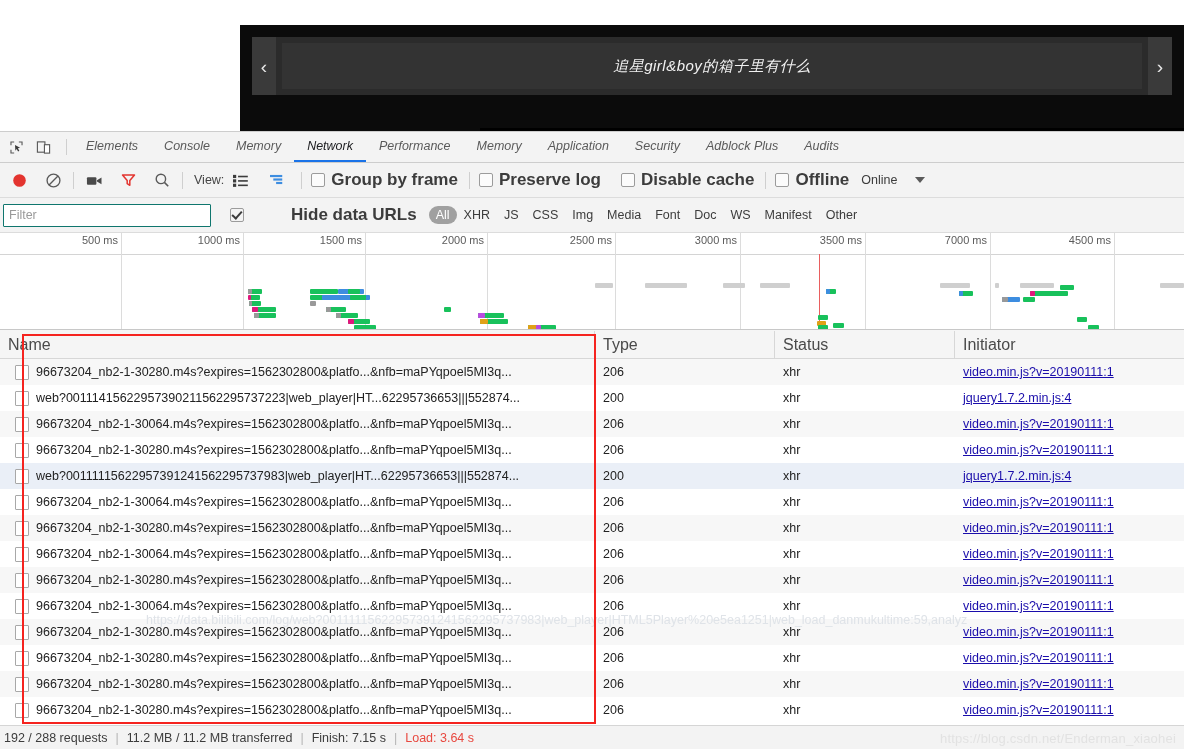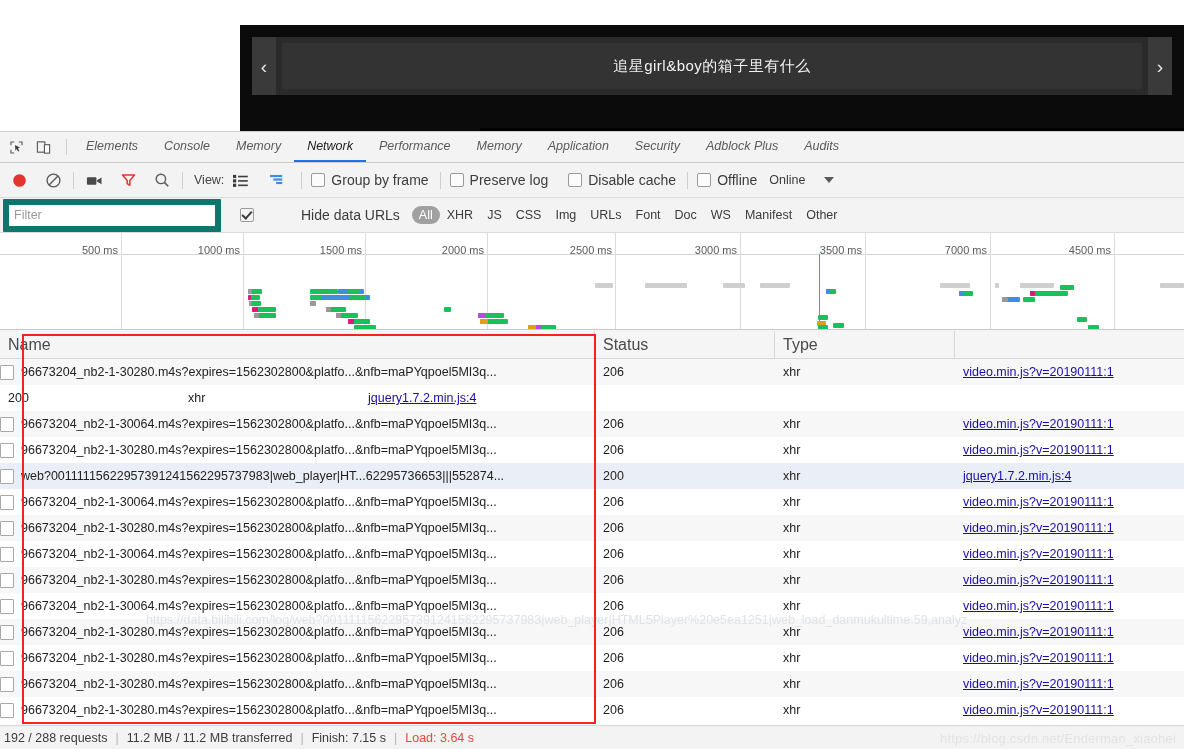--- a/index.html
+++ b/index.html
@@ -16,21 +16,21 @@
   .page-bg{position:absolute;left:0;top:0;width:1184px;height:131px;background:#ffffff;}
   .player{position:absolute;left:240px;top:25px;width:944px;height:106px;background:#0b0b0b;}
   .player-bar{position:absolute;left:252px;top:37px;width:920px;height:58px;background:#2b2b2b;display:flex;align-items:center;}
   .nav-btn{
     width:24px;height:58px;background:#3a3a3a;color:#e8e8e8;
     display:flex;align-items:center;justify-content:center;font-size:19px;line-height:1;cursor:pointer;
   }
   .player-title{
     flex:1;height:46px;margin:0 6px;background:#333333;color:#f2f2f2;
     display:flex;align-items:center;justify-content:center;
-    font-size:15px;letter-spacing:.5px;
+    font-size:15px;letter-spacing:.5px;font-style:italic;
   }
   .player-black{position:absolute;left:240px;top:103px;width:944px;height:28px;background:#000;}
 
   
   .devtools{position:absolute;left:0;top:131px;width:1184px;height:618px;background:#fff;
     border-top:1px solid #cdcdcd;}
 
   
   .tabstrip{height:30px;display:flex;align-items:stretch;background:#f3f3f3;border-bottom:1px solid #cdcdcd;}
   .tool-icons{display:flex;align-items:center;padding:0 6px 0 8px;gap:10px;}
@@ -52,44 +52,44 @@
   .chk-wrap{display:flex;align-items:center;gap:6px;cursor:pointer;margin-right:2px;}
   .chk{
     width:12px;height:12px;border:1px solid #9b9b9b;background:#fbfbfb;border-radius:2px;
     display:inline-block;position:relative;flex:none;
   }
   .chk.checked{background:#f3f3f3;}
   .chk.checked:after{
     content:"";position:absolute;left:3px;top:0px;width:4px;height:8px;
     border:solid #3b3b3b;border-width:0 2px 2px 0;transform:rotate(42deg);
   }
-  .chk-text{color:#3c3c3c;font-size:14px;white-space:nowrap;}
+  .chk-text{color:#3c3c3c;font-size:17px;white-space:nowrap;font-weight:bold;}
   .online-text{color:#3c3c3c;font-size:12.5px;margin-left:10px;}
   .caret{
     margin-left:18px;width:0;height:0;border-left:5px solid transparent;border-right:5px solid transparent;
     border-top:6px solid #5a5a5a;cursor:pointer;
   }
 
   
   .filterbar{height:34px;display:flex;align-items:center;background:#f3f3f3;border-bottom:1px solid #dcdcdc;padding:0 0 0 0;}
   .filter-input{
-    width:196px;height:21px;margin-left:3px;border:6px solid #0f766e;background:#fff;
+    width:196px;height:21px;margin-left:3px;border:1px solid #0f766e;background:#fff;
     font-family:inherit;font-size:12.5px;color:#333;padding:0 5px;outline:none;border-radius:1px;
   }
   .filter-input::placeholder{color:#9a9a9a;}
   .filterbar .hidedata{margin-left:19px;gap:47px;}
   .type-list{display:flex;align-items:center;gap:0px;margin-left:10px;}
   .type{padding:2px 7px;color:#3c3c3c;font-size:12.5px;cursor:pointer;border-radius:9px;white-space:nowrap;}
   .type.sel{background:#a0a0a0;color:#fff;}
 
   
   .overview{height:96px;position:relative;background:#fff;border-bottom:1px solid #c8c8c8;overflow:hidden;}
   .ov-ruler{position:absolute;left:0;top:0;width:100%;height:21px;border-bottom:1px solid #d4d4d4;}
   .ov-tick{position:absolute;top:0;height:96px;border-left:1px solid #dcdcdc;}
-  .ov-tick span{position:absolute;right:4px;top:11px;color:#5b5b5b;font-size:11px;white-space:nowrap;}
+  .ov-tick span{position:absolute;right:4px;top:1px;color:#5b5b5b;font-size:11px;white-space:nowrap;}
   .ov-band{position:absolute;height:5px;border-radius:1px;}
   .ov-marker{position:absolute;top:21px;width:1px;height:75px;background:#e95f5f;}
 
   
   .table-wrap{position:relative;height:417px;overflow:hidden;background:#fff;}
   .thead{display:flex;height:28px;align-items:center;background:#f5f5f5;border-bottom:1px solid #d7d7d7;}
   .th{
     padding:0 8px;color:#4a4a4a;font-size:16px;line-height:27px;height:27px;
     border-right:1px solid #d7d7d7;box-sizing:border-box;overflow:hidden;white-space:nowrap;
   }
@@ -98,21 +98,21 @@
   .col-type{width:180px;}
   .col-init{width:229px;border-right:none;}
   .rows{}
   .row{display:flex;height:26px;align-items:center;box-sizing:border-box;}
   .row.odd{background:#f7f7f7;}
   .row.sel{background:#eaeff7;}
   .cell{
     padding:0 8px;font-size:12.5px;color:#222;line-height:26px;height:26px;box-sizing:border-box;
     overflow:hidden;white-space:nowrap;text-overflow:clip;
   }
-  .cell.name{display:flex;align-items:center;gap:7px;padding-left:0;}
+  .cell.name{display:flex;align-items:center;gap:7px;padding-left:15px;}
   .rowchk{
     width:12px;height:13px;border:1px solid #a8a8a8;background:#fff;flex:none;border-radius:1px;
   }
   .name-text{overflow:hidden;white-space:nowrap;}
   .cell.init a{color:#1a0dab;text-decoration:underline;cursor:pointer;}
 
   
   .redbox{
     position:absolute;left:22px;top:334px;width:574px;height:390px;
     border:2px solid #f5231f;box-sizing:border-box;pointer-events:none;z-index:6;
@@ -264,21 +264,21 @@
       <label class="chk-wrap hidedata">
         <span class="chk checked"></span>
         <span class="chk-text">Hide data URLs</span>
       </label>
       <div class="type-list">
         <span class="type sel">All</span>
         <span class="type">XHR</span>
         <span class="type">JS</span>
         <span class="type">CSS</span>
         <span class="type">Img</span>
-        <span class="type">URLs</span>
+        <span class="type">Media</span>
         <span class="type">Font</span>
         <span class="type">Doc</span>
         <span class="type">WS</span>
         <span class="type">Manifest</span>
         <span class="type">Other</span>
       </div>
     </div>
 
     <div class="overview">
       <div class="ov-ruler"></div>
@@ -378,34 +378,39 @@
         <div class="ov-band" style="left:833px;top:90px;width:11px;background:#18c15b"></div>
         <div class="ov-band" style="left:830px;top:96px;width:12px;background:#18c15b"></div>
         <div class="ov-band" style="left:1077px;top:84px;width:10px;background:#18c15b"></div>
         <div class="ov-band" style="left:1088px;top:92px;width:11px;background:#18c15b"></div>
       </div>
     </div>
 
     <div class="table-wrap">
       <div class="thead">
         <div class="th col-name">Name</div>
+        <div class="th col-type">Type</div>
         <div class="th col-status">Status</div>
-        <div class="th col-type">Type</div>
+        <div class="th col-init">Initiator</div>
       </div>
       <div class="rows" id="rows-host">
           <div class="row odd">
             <div class="cell name col-name">
               <span class="rowchk"></span>
               <span class="name-text">96673204_nb2-1-30280.m4s?expires=1562302800&amp;platfo...&amp;nfb=maPYqpoel5MI3q...</span>
             </div>
             <div class="cell col-status">206</div>
             <div class="cell col-type">xhr</div>
             <div class="cell init col-init"><a>video.min.js?v=20190111:1</a></div>
           </div>
           <div class="row">
+            <div class="cell name col-name">
+              <span class="rowchk"></span>
+              <span class="name-text">web?00111415622957390211562295737223|web_player|HT...62295736653|||552874...</span>
+            </div>
             <div class="cell col-status">200</div>
             <div class="cell col-type">xhr</div>
             <div class="cell init col-init"><a>jquery1.7.2.min.js:4</a></div>
           </div>
           <div class="row odd">
             <div class="cell name col-name">
               <span class="rowchk"></span>
               <span class="name-text">96673204_nb2-1-30064.m4s?expires=1562302800&amp;platfo...&amp;nfb=maPYqpoel5MI3q...</span>
             </div>
             <div class="cell col-status">206</div>

